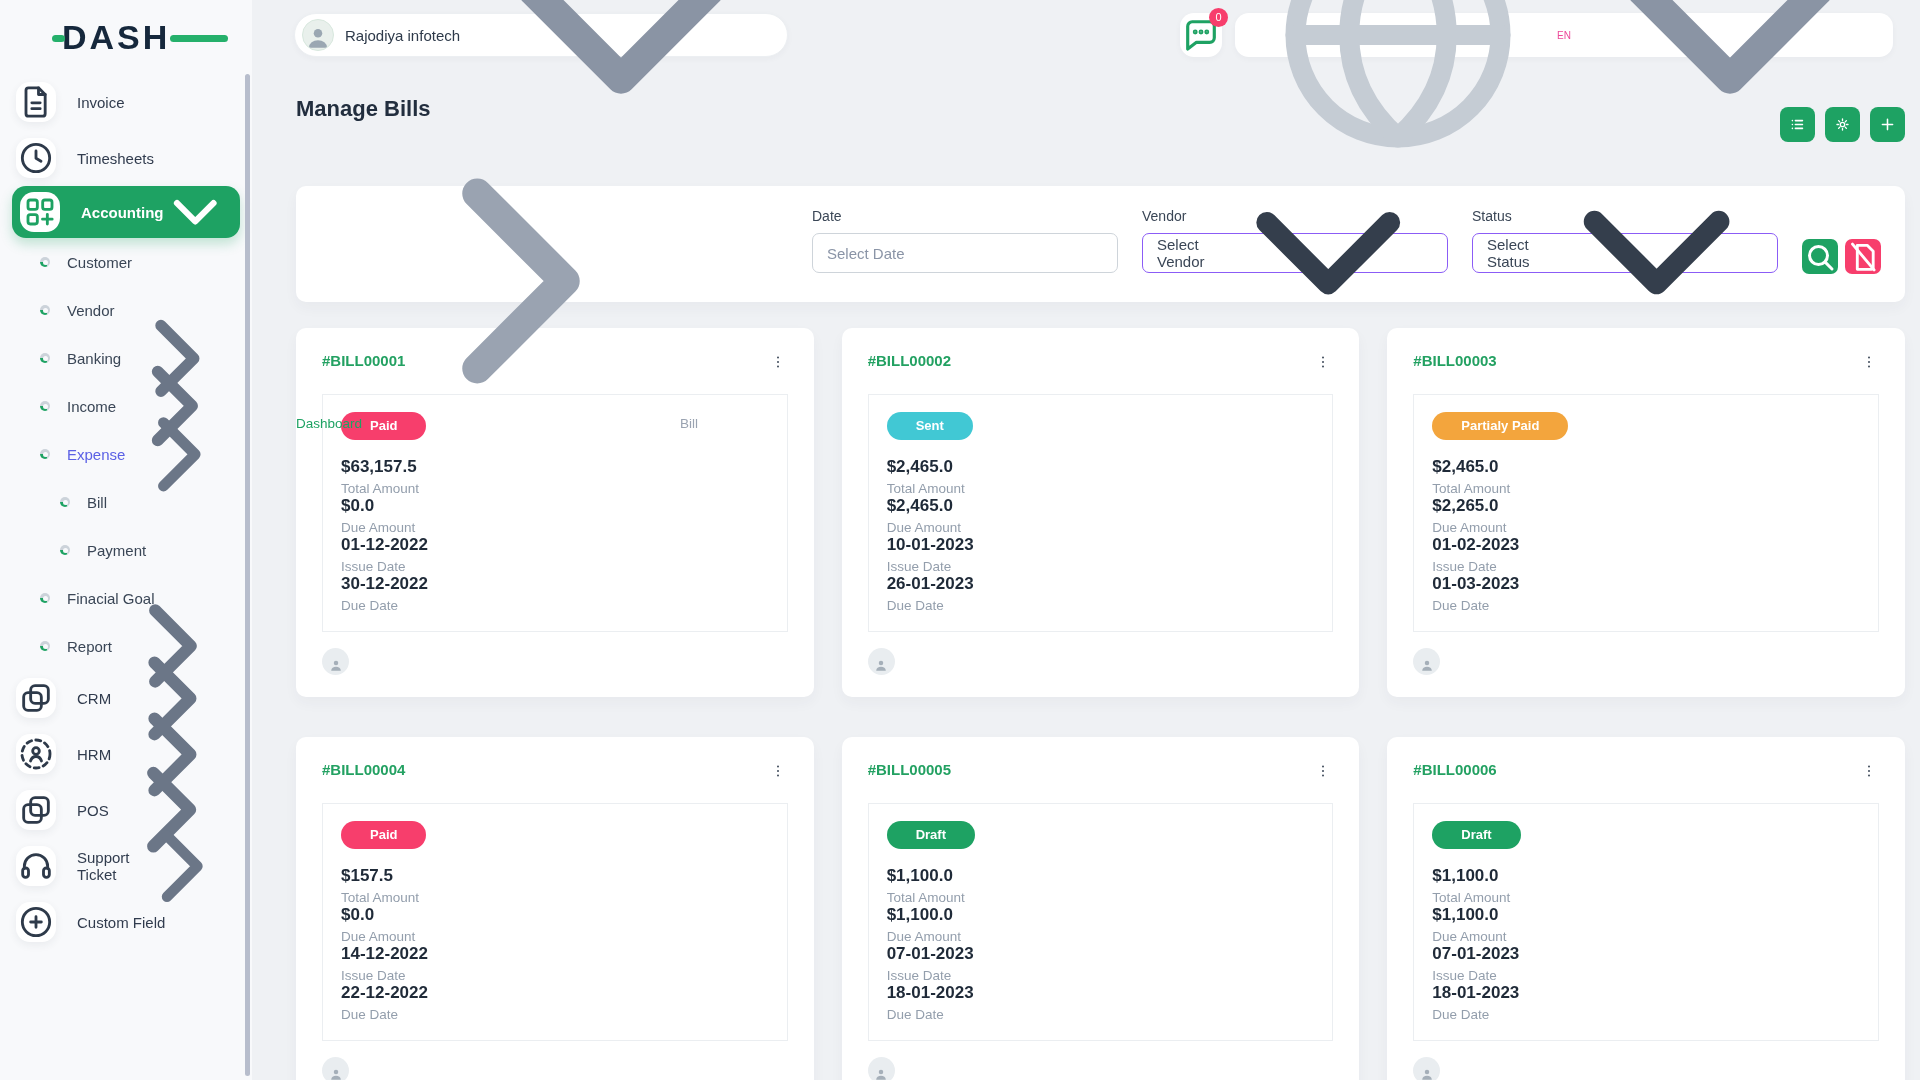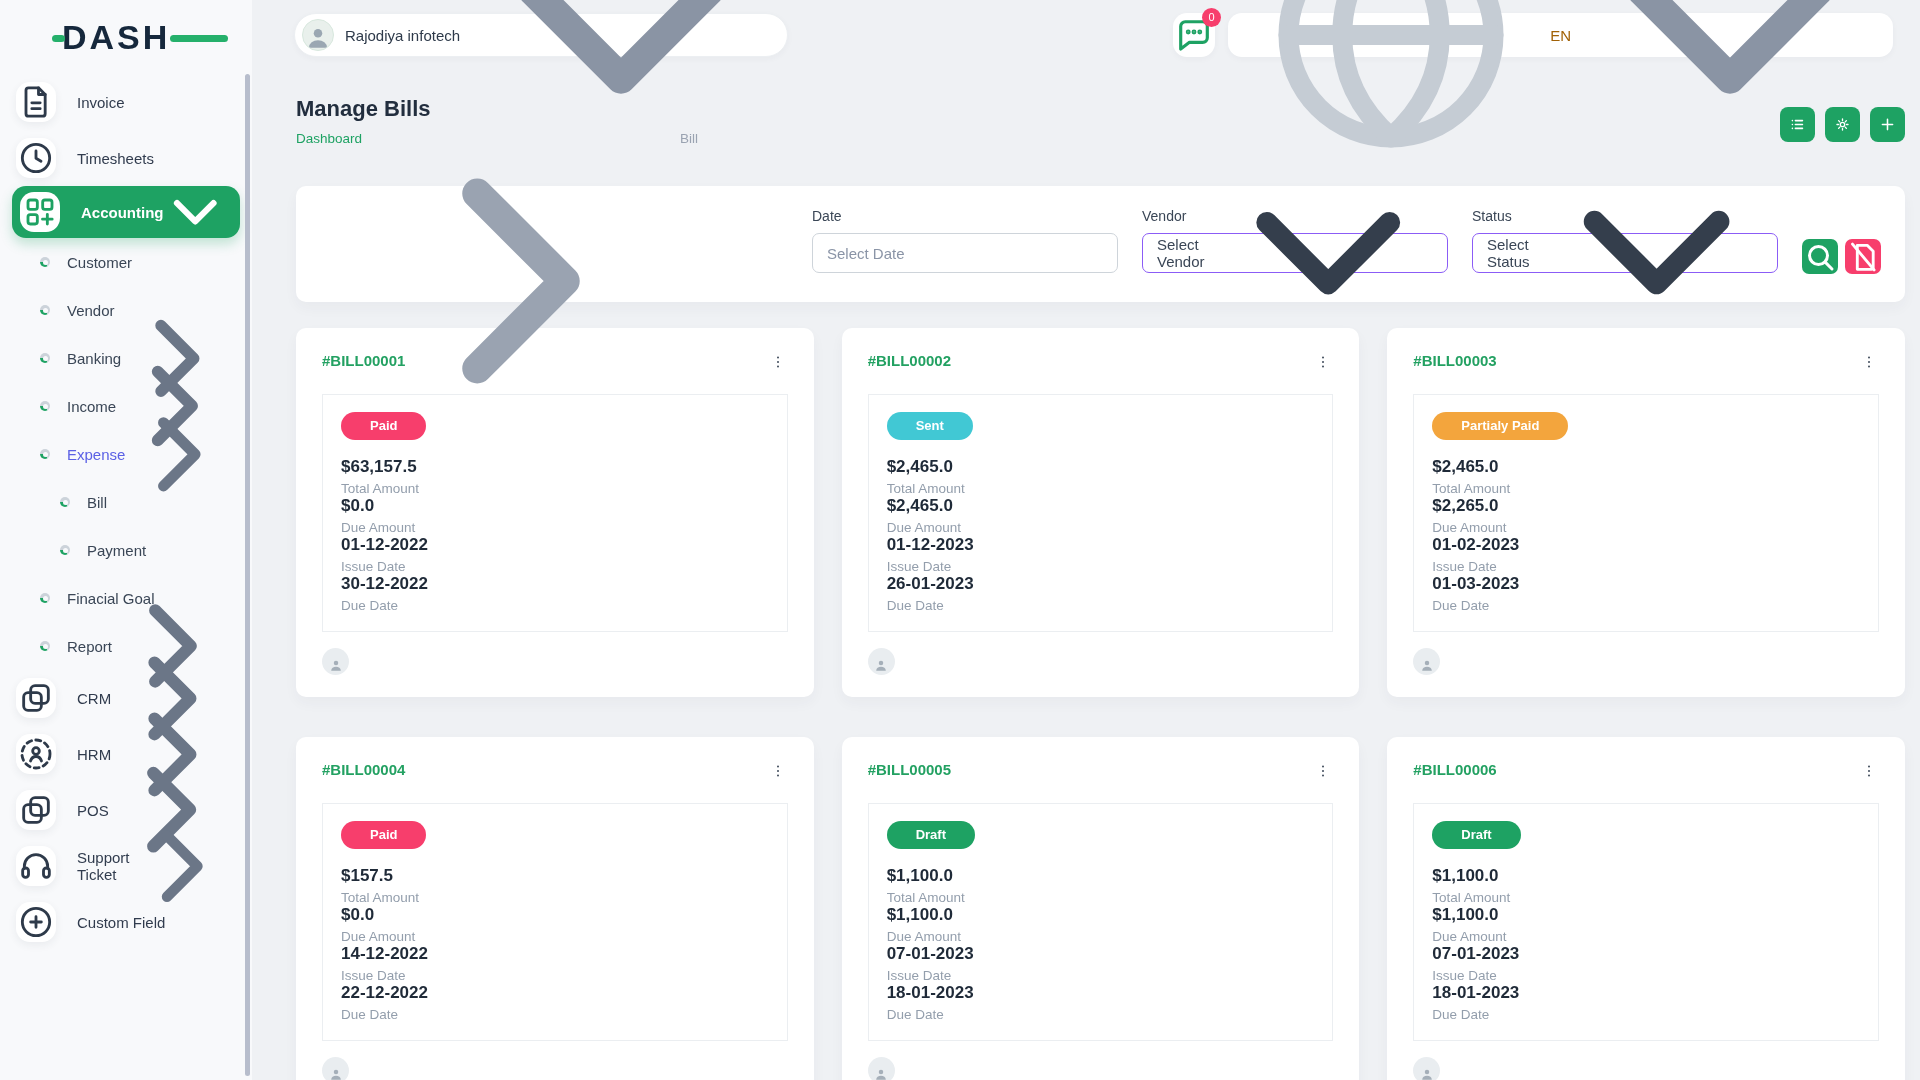--- a/index.html
+++ b/index.html
@@ -62,27 +62,27 @@
     color:#1ea263; cursor:pointer; box-shadow:0 2px 6px rgba(40,50,70,.04); }
   .msg-btn svg { width:21px; height:21px; }
   .badge { position:absolute; top:-5px; right:-6px; min-width:19px; height:19px;
     border-radius:10px; background:#f73e6c; color:#fff; font-size:11px; line-height:19px;
     text-align:center; padding:0 2px; }
   .lang-pill { height:44px; background:#fff; border-radius:14px; display:flex;
     align-items:center; gap:9px; padding:0 13px; cursor:pointer;
     box-shadow:0 2px 6px rgba(40,50,70,.04); }
   .lang-pill .globe { color:#c5ccd4; display:flex; }
   .lang-pill .globe svg { width:21px; height:21px; }
-  .lang-code { font-size:15px; color:#a16207; }
+  .lang-code { font-size:10px; color:#ec4899; }
 
   
   .content { position:absolute; left:296px; top:70px; width:1609px; }
   .page-head { position:relative; height:90px; }
   .page-title { font-size:22px; font-weight:700; color:#222e3e; padding-top:26px; }
-  .breadcrumb { display:flex; align-items:flex-start; gap:9px; margin-top:9px; font-size:13.5px; }
+  .breadcrumb { display:flex; align-items:flex-end; gap:9px; margin-top:9px; font-size:13.5px; }
   .bc-home { color:#1ea263; text-decoration:none; cursor:pointer; }
   .bc-sep { color:#9aa3b1; display:flex; }
   .bc-sep svg { width:10px; height:10px; }
   .bc-cur { color:#9aa3b1; }
   .head-actions { position:absolute; right:0; top:37px; display:flex; gap:10px; }
   .h-btn { width:35px; height:35px; border:none; border-radius:8px; background:#1ea263;
     color:#fff; display:flex; align-items:center; justify-content:center; cursor:pointer; }
   .h-btn svg { width:17px; height:17px; }
 
   
@@ -487,21 +487,21 @@
         <div class="bc-box"><span class="status-badge" style="background:#41c8d4">Sent</span><div class="bc-grid">
             <div>
               <div class="val">$2,465.0</div>
               <div class="val-lbl">Total Amount</div>
             </div>
             <div>
               <div class="val">$2,465.0</div>
               <div class="val-lbl">Due Amount</div>
             </div>
             <div>
-              <div class="val">01-12-2023</div>
+              <div class="val">10-01-2023</div>
               <div class="val-lbl">Issue Date</div>
             </div>
             <div>
               <div class="val">26-01-2023</div>
               <div class="val-lbl">Due Date</div>
             </div>
           </div></div>
         <div class="bc-avatar">
           <span style="display:flex;width:16px;height:16px">
             <svg viewBox="0 0 24 24" fill="currentColor" style="width:100%;height:100%">

